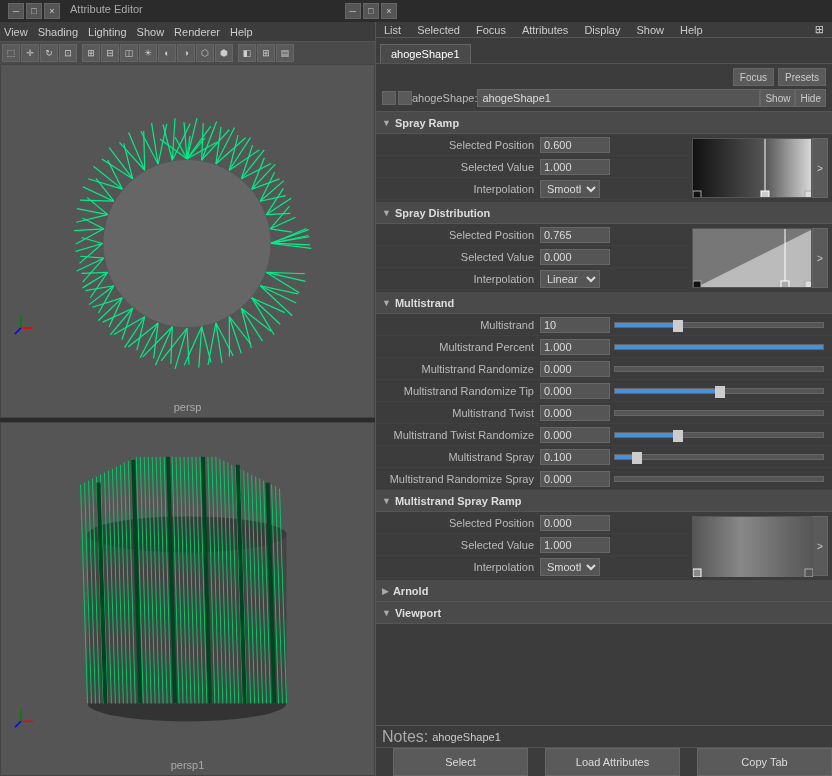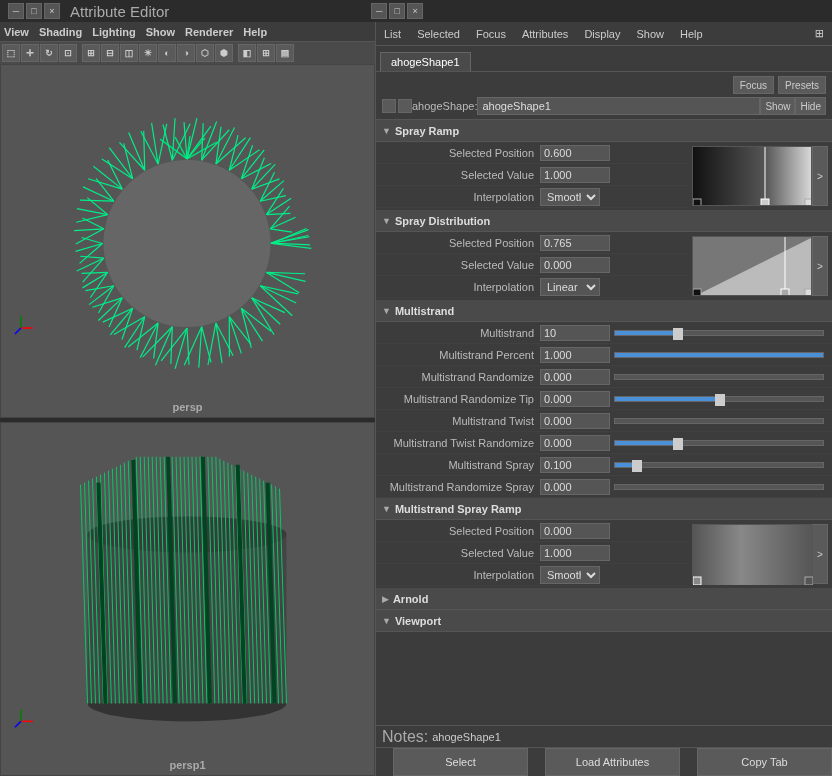--- a/index.html
+++ b/index.html
@@ -36,21 +36,20 @@
       overflow: hidden;
     }
 
     
     .viewport-area {
       width: 375px;
       display: flex;
       flex-direction: column;
       background: #3c3c3c;
       flex-shrink: 0;
-      font-weight: bold;
     }
 
     
     .vp-menubar {
       background: #3c3c3c;
       height: 20px;
       display: flex;
       align-items: center;
       padding: 0 4px;
       gap: 10px;
@@ -113,21 +112,21 @@
       display: flex;
       flex-direction: column;
       background: #3c3c3c;
       border-left: 1px solid #555;
       overflow: hidden;
     }
 
     
     .ae-menubar {
       background: #3c3c3c;
-      height: 24px;
+      height: 16px;
       display: flex;
       align-items: center;
       padding: 0 4px;
       gap: 8px;
       border-bottom: 1px solid #555;
       flex-shrink: 0;
     }
     .ae-menubar span { color: #ccc; font-size: 11px; cursor: pointer; padding: 2px 4px; }
     .ae-pin { margin-left: auto; color: #aaa; cursor: pointer; font-size: 14px; }
 
@@ -344,21 +343,21 @@
     }
   </style>
 </head>
 <body>
 
 <div class="title-bar">
   <div class="win-btns">
     <div class="win-btn">─</div>
     <div class="win-btn">□</div>
     <div class="win-btn">×</div>
-    <span style="margin-left:8px; color:#aaa; font-size:15px;">Attribute Editor</span>
+    <span style="margin-left:8px; color:#aaa; font-size:11px;">Attribute Editor</span>
     <div class="win-btn" style="margin-left:200px;">─</div>
     <div class="win-btn">□</div>
     <div class="win-btn">×</div>
   </div>
 </div>
 
 <div class="main-row">
 
   <div class="viewport-area">
 

